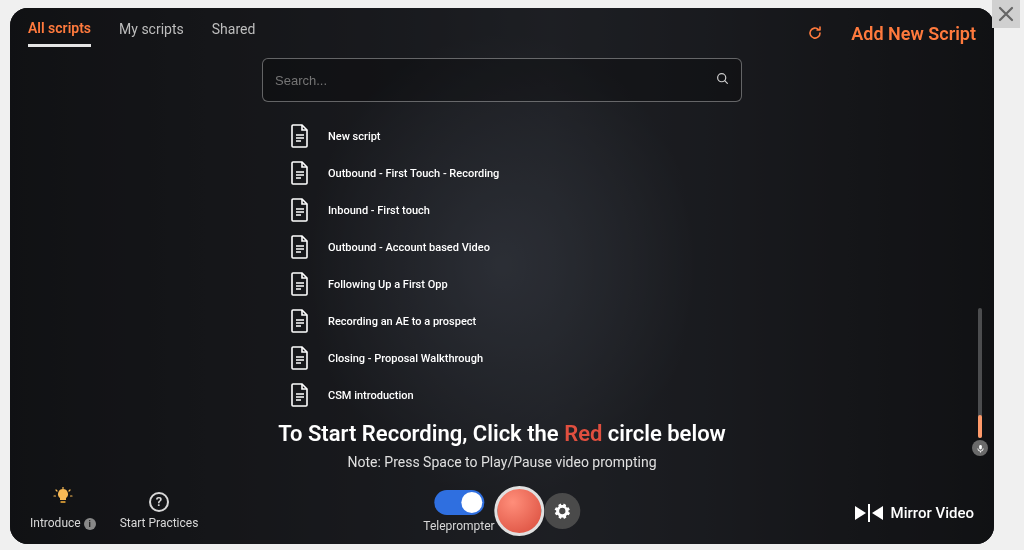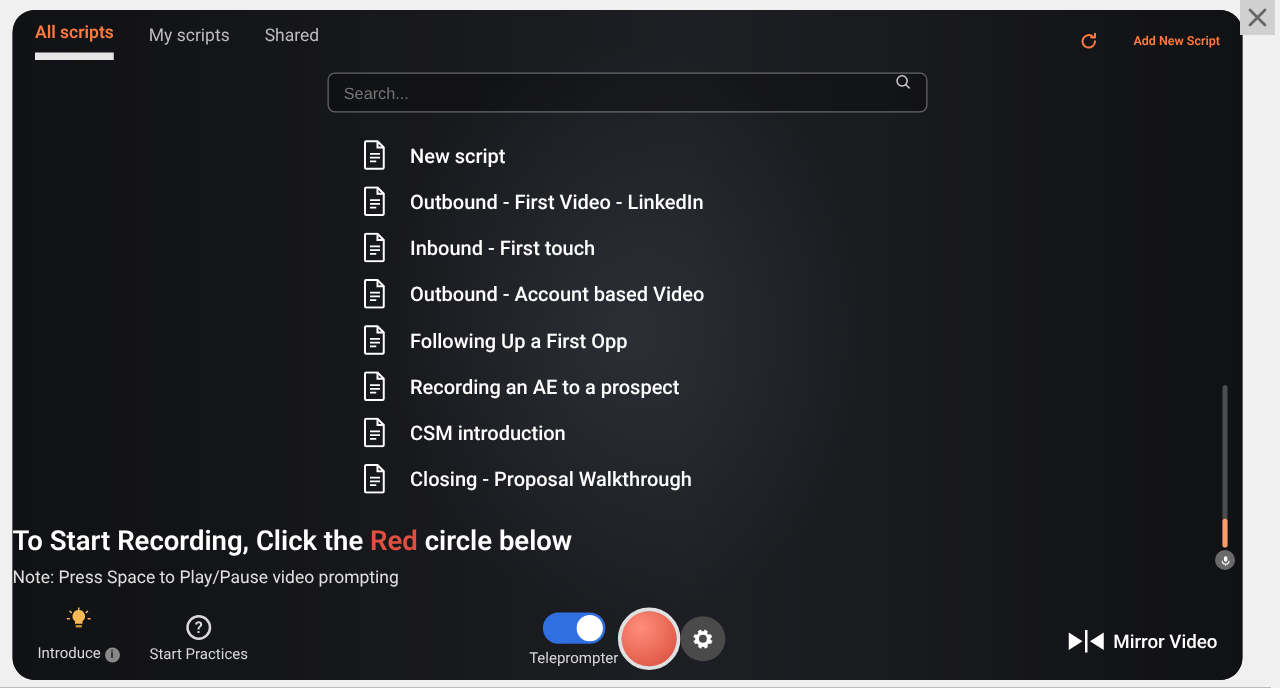--- a/index.html
+++ b/index.html
@@ -10,39 +10,39 @@
   .bg-img { position: absolute; inset: 0; background:
     radial-gradient(ellipse 280px 330px at 50% 48%, rgba(120,130,150,0.55), transparent 70%),
     linear-gradient(90deg, #1a1c20 0%, #24262b 20%, #2e3138 40%, #383c44 55%, #2e3138 72%, #24262b 85%, #1a1c20 100%);
   }
   .overlay { position: absolute; inset: 0; background: rgba(10,10,12,0.58); }
   .content { position: absolute; inset: 0; display: flex; flex-direction: column; }
 
   
   .tabs { display: flex; align-items: center; padding: 10px 18px 0 18px; height: 40px; gap: 28px; font-size: 14px; }
   .tab { color: #bdbdbd; cursor: pointer; padding-bottom: 8px; }
-  .tab.active { color: #ff7a3d; border-bottom: 6px solid #e5e5e5; font-weight: 600; }
+  .tab.active { color: #ff7a3d; border-bottom: 3px solid #e5e5e5; font-weight: 600; }
   .tab-spacer { flex: 1; }
   .refresh { color: #ff7a3d; cursor: pointer; display: flex; align-items: center; }
-  .add-new { color: #ff7a3d; font-weight: 600; cursor: pointer; font-size: 10px; }
+  .add-new { color: #ff7a3d; font-weight: 600; cursor: pointer; font-size: 18px; }
 
   
   .search-row { display: flex; justify-content: center; margin-top: 10px; }
-  .search { width: 480px; height: 32px; border: 1px solid rgba(255,255,255,0.35); border-radius: 6px; background: rgba(0,0,0,0.25); display: flex; padding: 0 12px; }
+  .search { width: 480px; height: 44px; border: 1px solid rgba(255,255,255,0.35); border-radius: 6px; background: rgba(0,0,0,0.25); display: flex; align-items: center; padding: 0 12px; }
   .search input { flex: 1; background: transparent; border: none; outline: none; color: #ccc; font-size: 13px; }
   .search .sicon { color: #ccc; font-size: 13px; }
 
   
   .scripts { margin: 22px 0 0 280px; display: flex; flex-direction: column; gap: 13px; }
-  .script-item { display: flex; align-items: center; gap: 18px; color: #fff; font-size: 16px; font-weight: 500; cursor: pointer; }
+  .script-item { display: flex; align-items: center; gap: 18px; color: #fff; font-size: 11px; font-weight: 500; cursor: pointer; }
   .doc-icon { width: 20px; height: 24px; }
   .doc-icon svg { width: 100%; height: 100%; }
 
   
-  .instr-wrap { text-align: left; margin-top: 26px; }
+  .instr-wrap { text-align: center; margin-top: 14px; }
   .instr-main { color: #fff; font-size: 22px; font-weight: 600; }
   .instr-main .red { color: #e04f3f; }
   .instr-note { color: #e0e0e0; font-size: 14px; margin-top: 8px; }
 
   
   .bottom { position: absolute; left: 0; right: 0; bottom: 0; height: 72px; display: flex; align-items: center; padding: 0 20px; }
   .bl-group { display: flex; gap: 24px; align-items: flex-end; }
   .bl-item { display: flex; flex-direction: column; align-items: center; gap: 4px; color: #d8d8d8; font-size: 12px; cursor: pointer; }
   .bulb { color: #f7b955; font-size: 20px; }
   .qmark { border: 2px solid #d8d8d8; border-radius: 50%; width: 20px; height: 20px; display: flex; align-items: center; justify-content: center; font-size: 13px; color: #d8d8d8; font-weight: 600; }
@@ -117,21 +117,21 @@
                 <path d="M6 11h8M6 14h8M6 17h5" stroke="#fff" stroke-width="1.4"></path>
               </svg></span>
             <span>New script</span>
           </div>
         <div class="script-item">
             <span class="doc-icon"><svg viewBox="0 0 20 24">
                 <path d="M3 1h9l5 5v16a1 1 0 0 1-1 1H3a1 1 0 0 1-1-1V2a1 1 0 0 1 1-1z" fill="none" stroke="#fff" stroke-width="1.6"></path>
                 <path d="M12 1v5h5" fill="none" stroke="#fff" stroke-width="1.6"></path>
                 <path d="M6 11h8M6 14h8M6 17h5" stroke="#fff" stroke-width="1.4"></path>
               </svg></span>
-            <span>Outbound - First Video - LinkedIn</span>
+            <span>Outbound - First Touch - Recording</span>
           </div>
         <div class="script-item">
             <span class="doc-icon"><svg viewBox="0 0 20 24">
                 <path d="M3 1h9l5 5v16a1 1 0 0 1-1 1H3a1 1 0 0 1-1-1V2a1 1 0 0 1 1-1z" fill="none" stroke="#fff" stroke-width="1.6"></path>
                 <path d="M12 1v5h5" fill="none" stroke="#fff" stroke-width="1.6"></path>
                 <path d="M6 11h8M6 14h8M6 17h5" stroke="#fff" stroke-width="1.4"></path>
               </svg></span>
             <span>Inbound - First touch</span>
           </div>
         <div class="script-item">
@@ -157,29 +157,29 @@
                 <path d="M6 11h8M6 14h8M6 17h5" stroke="#fff" stroke-width="1.4"></path>
               </svg></span>
             <span>Recording an AE to a prospect</span>
           </div>
         <div class="script-item">
             <span class="doc-icon"><svg viewBox="0 0 20 24">
                 <path d="M3 1h9l5 5v16a1 1 0 0 1-1 1H3a1 1 0 0 1-1-1V2a1 1 0 0 1 1-1z" fill="none" stroke="#fff" stroke-width="1.6"></path>
                 <path d="M12 1v5h5" fill="none" stroke="#fff" stroke-width="1.6"></path>
                 <path d="M6 11h8M6 14h8M6 17h5" stroke="#fff" stroke-width="1.4"></path>
               </svg></span>
+            <span>Closing - Proposal Walkthrough</span>
+          </div>
+        <div class="script-item">
+            <span class="doc-icon"><svg viewBox="0 0 20 24">
+                <path d="M3 1h9l5 5v16a1 1 0 0 1-1 1H3a1 1 0 0 1-1-1V2a1 1 0 0 1 1-1z" fill="none" stroke="#fff" stroke-width="1.6"></path>
+                <path d="M12 1v5h5" fill="none" stroke="#fff" stroke-width="1.6"></path>
+                <path d="M6 11h8M6 14h8M6 17h5" stroke="#fff" stroke-width="1.4"></path>
+              </svg></span>
             <span>CSM introduction</span>
-          </div>
-        <div class="script-item">
-            <span class="doc-icon"><svg viewBox="0 0 20 24">
-                <path d="M3 1h9l5 5v16a1 1 0 0 1-1 1H3a1 1 0 0 1-1-1V2a1 1 0 0 1 1-1z" fill="none" stroke="#fff" stroke-width="1.6"></path>
-                <path d="M12 1v5h5" fill="none" stroke="#fff" stroke-width="1.6"></path>
-                <path d="M6 11h8M6 14h8M6 17h5" stroke="#fff" stroke-width="1.4"></path>
-              </svg></span>
-            <span>Closing - Proposal Walkthrough</span>
           </div>
       </div>
 
       <div class="instr-wrap">
         <div class="instr-main">
           <span>To Start Recording, Click the </span><span class="red">Red</span><span> circle below</span>
         </div>
         <div class="instr-note">Note: Press Space to Play/Pause video prompting</div>
       </div>
 

